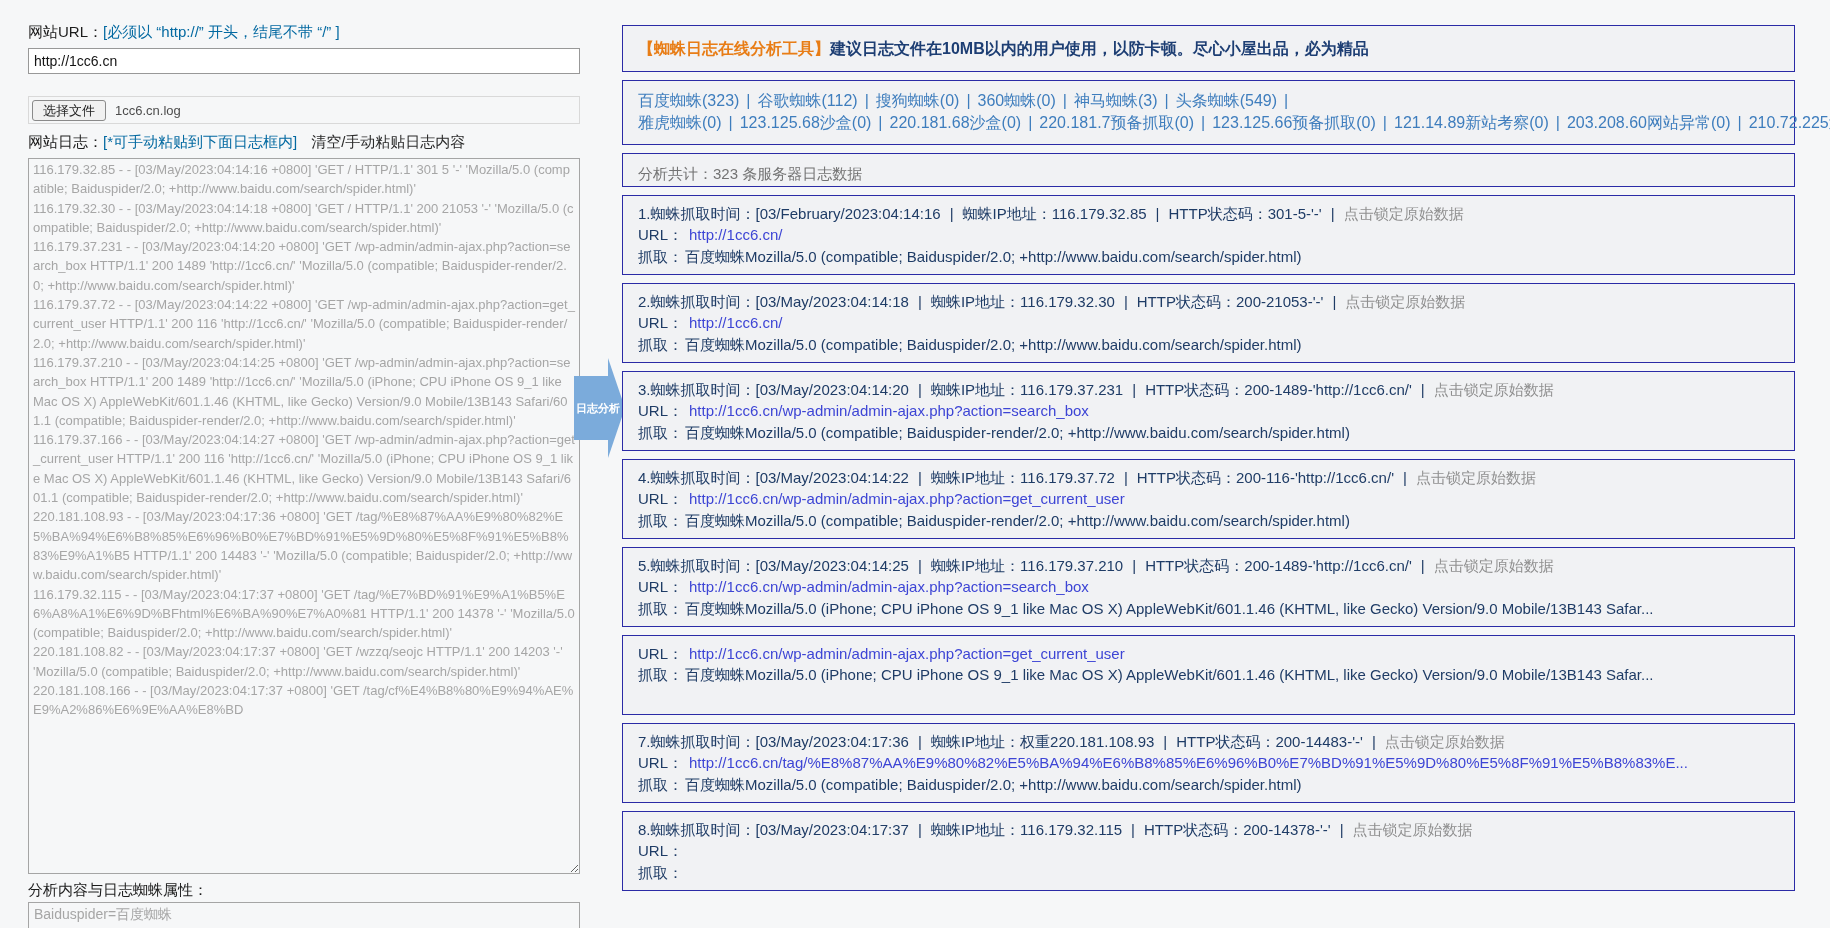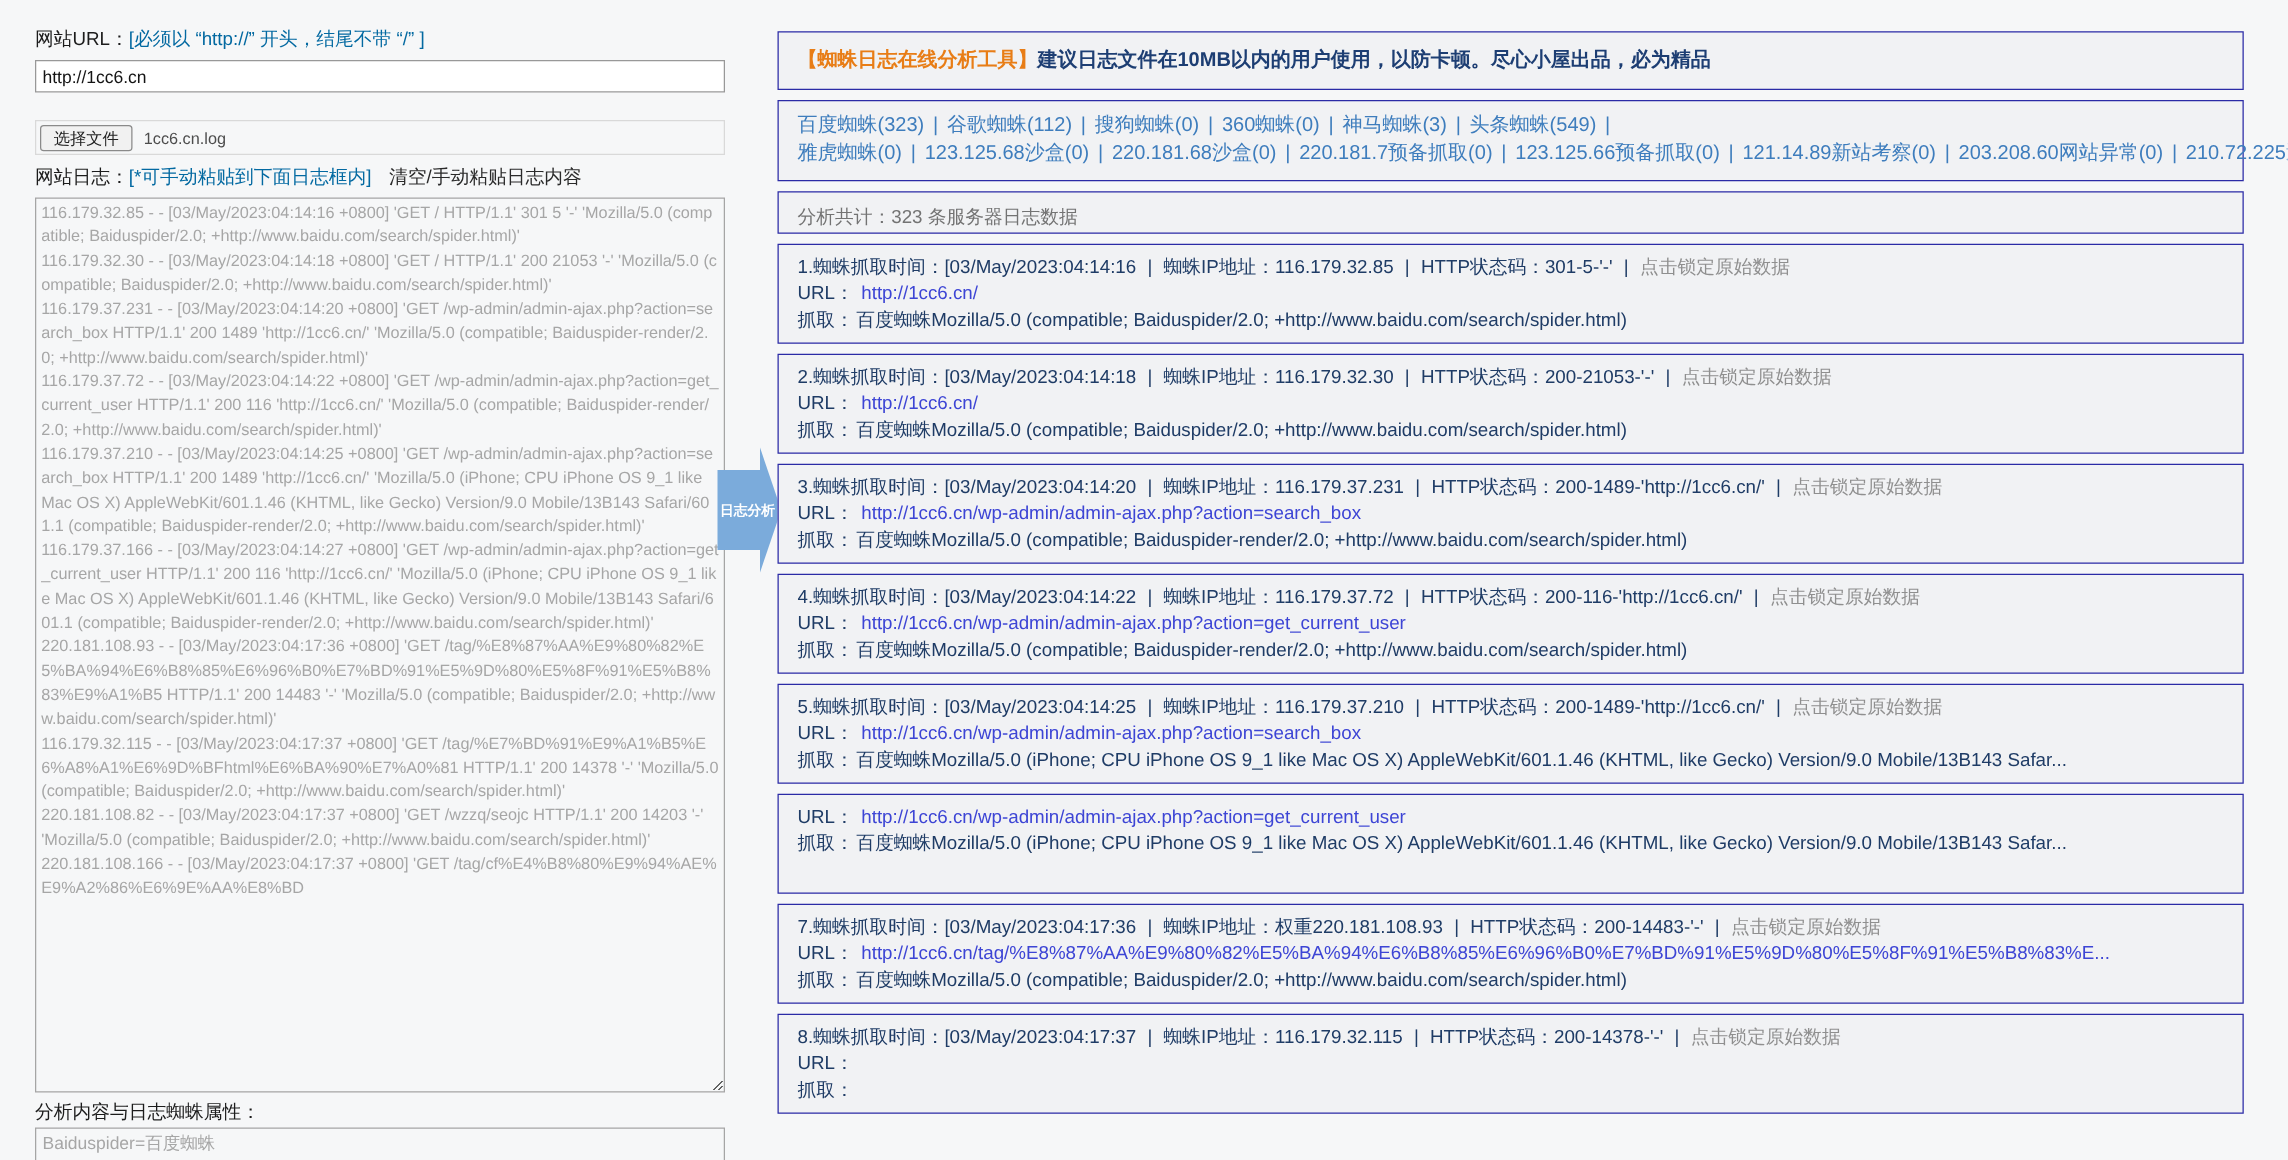--- a/index.html
+++ b/index.html
@@ -103,21 +103,21 @@
 
 <div class="right-col">
   <div class="rbox rbox-header">
     <span class="tool-name">【蜘蛛日志在线分析工具】</span><span>建议日志文件在10MB以内的用户使用，以防卡顿。尽心小屋出品，必为精品</span>
   </div>
   <div class="rbox rbox-stats"><a class="stat-link">百度蜘蛛(323)</a><span class="stat-sep">|</span><a class="stat-link">谷歌蜘蛛(112)</a><span class="stat-sep">|</span><a class="stat-link">搜狗蜘蛛(0)</a><span class="stat-sep">|</span><a class="stat-link">360蜘蛛(0)</a><span class="stat-sep">|</span><a class="stat-link">神马蜘蛛(3)</a><span class="stat-sep">|</span><a class="stat-link">头条蜘蛛(549)</a><span class="stat-sep">|</span><a class="stat-link">雅虎蜘蛛(0)</a><span class="stat-sep">|</span><a class="stat-link">123.125.68沙盒(0)</a><span class="stat-sep">|</span><a class="stat-link">220.181.68沙盒(0)</a><span class="stat-sep">|</span><a class="stat-link">220.181.7预备抓取(0)</a><span class="stat-sep">|</span><a class="stat-link">123.125.66预备抓取(0)</a><span class="stat-sep">|</span><a class="stat-link">121.14.89新站考察(0)</a><span class="stat-sep">|</span><a class="stat-link">203.208.60网站异常(0)</a><span class="stat-sep">|</span><a class="stat-link">210.72.225巡逻(0)</a></div>
   <div class="rbox rbox-total">分析共计：323 条服务器日志数据</div>
   <div>
   <div class="rbox rbox-entry">
     <div class="eline">
-      <span class="e-no">1.</span><span>蜘蛛抓取时间：</span><span>[03/May/2023:04:14:16</span><span class="e-sep">|</span><span>蜘蛛IP地址：</span><span>116.179.32.85</span><span class="e-sep">|</span><span>HTTP状态码：</span><span>301-5-'-'</span><span class="e-sep">|</span><span class="e-lock">点击锁定原始数据</span>
+      <span class="e-no">1.</span><span>蜘蛛抓取时间：</span><span>[03/February/2023:04:14:16</span><span class="e-sep">|</span><span>蜘蛛IP地址：</span><span>116.179.32.85</span><span class="e-sep">|</span><span>HTTP状态码：</span><span>301-5-'-'</span><span class="e-sep">|</span><span class="e-lock">点击锁定原始数据</span>
     </div>
     <div class="eline">
       <span class="e-lbl2">URL：</span><a class="e-url">http://1cc6.cn/</a>
     </div>
     <div class="eline">
       <span class="e-lbl2">抓取：</span><span>百度蜘蛛Mozilla/5.0 (compatible; Baiduspider/2.0; +http://www.baidu.com/search/spider.html)</span>
     </div>
   </div>
 
   <div class="rbox rbox-entry">

